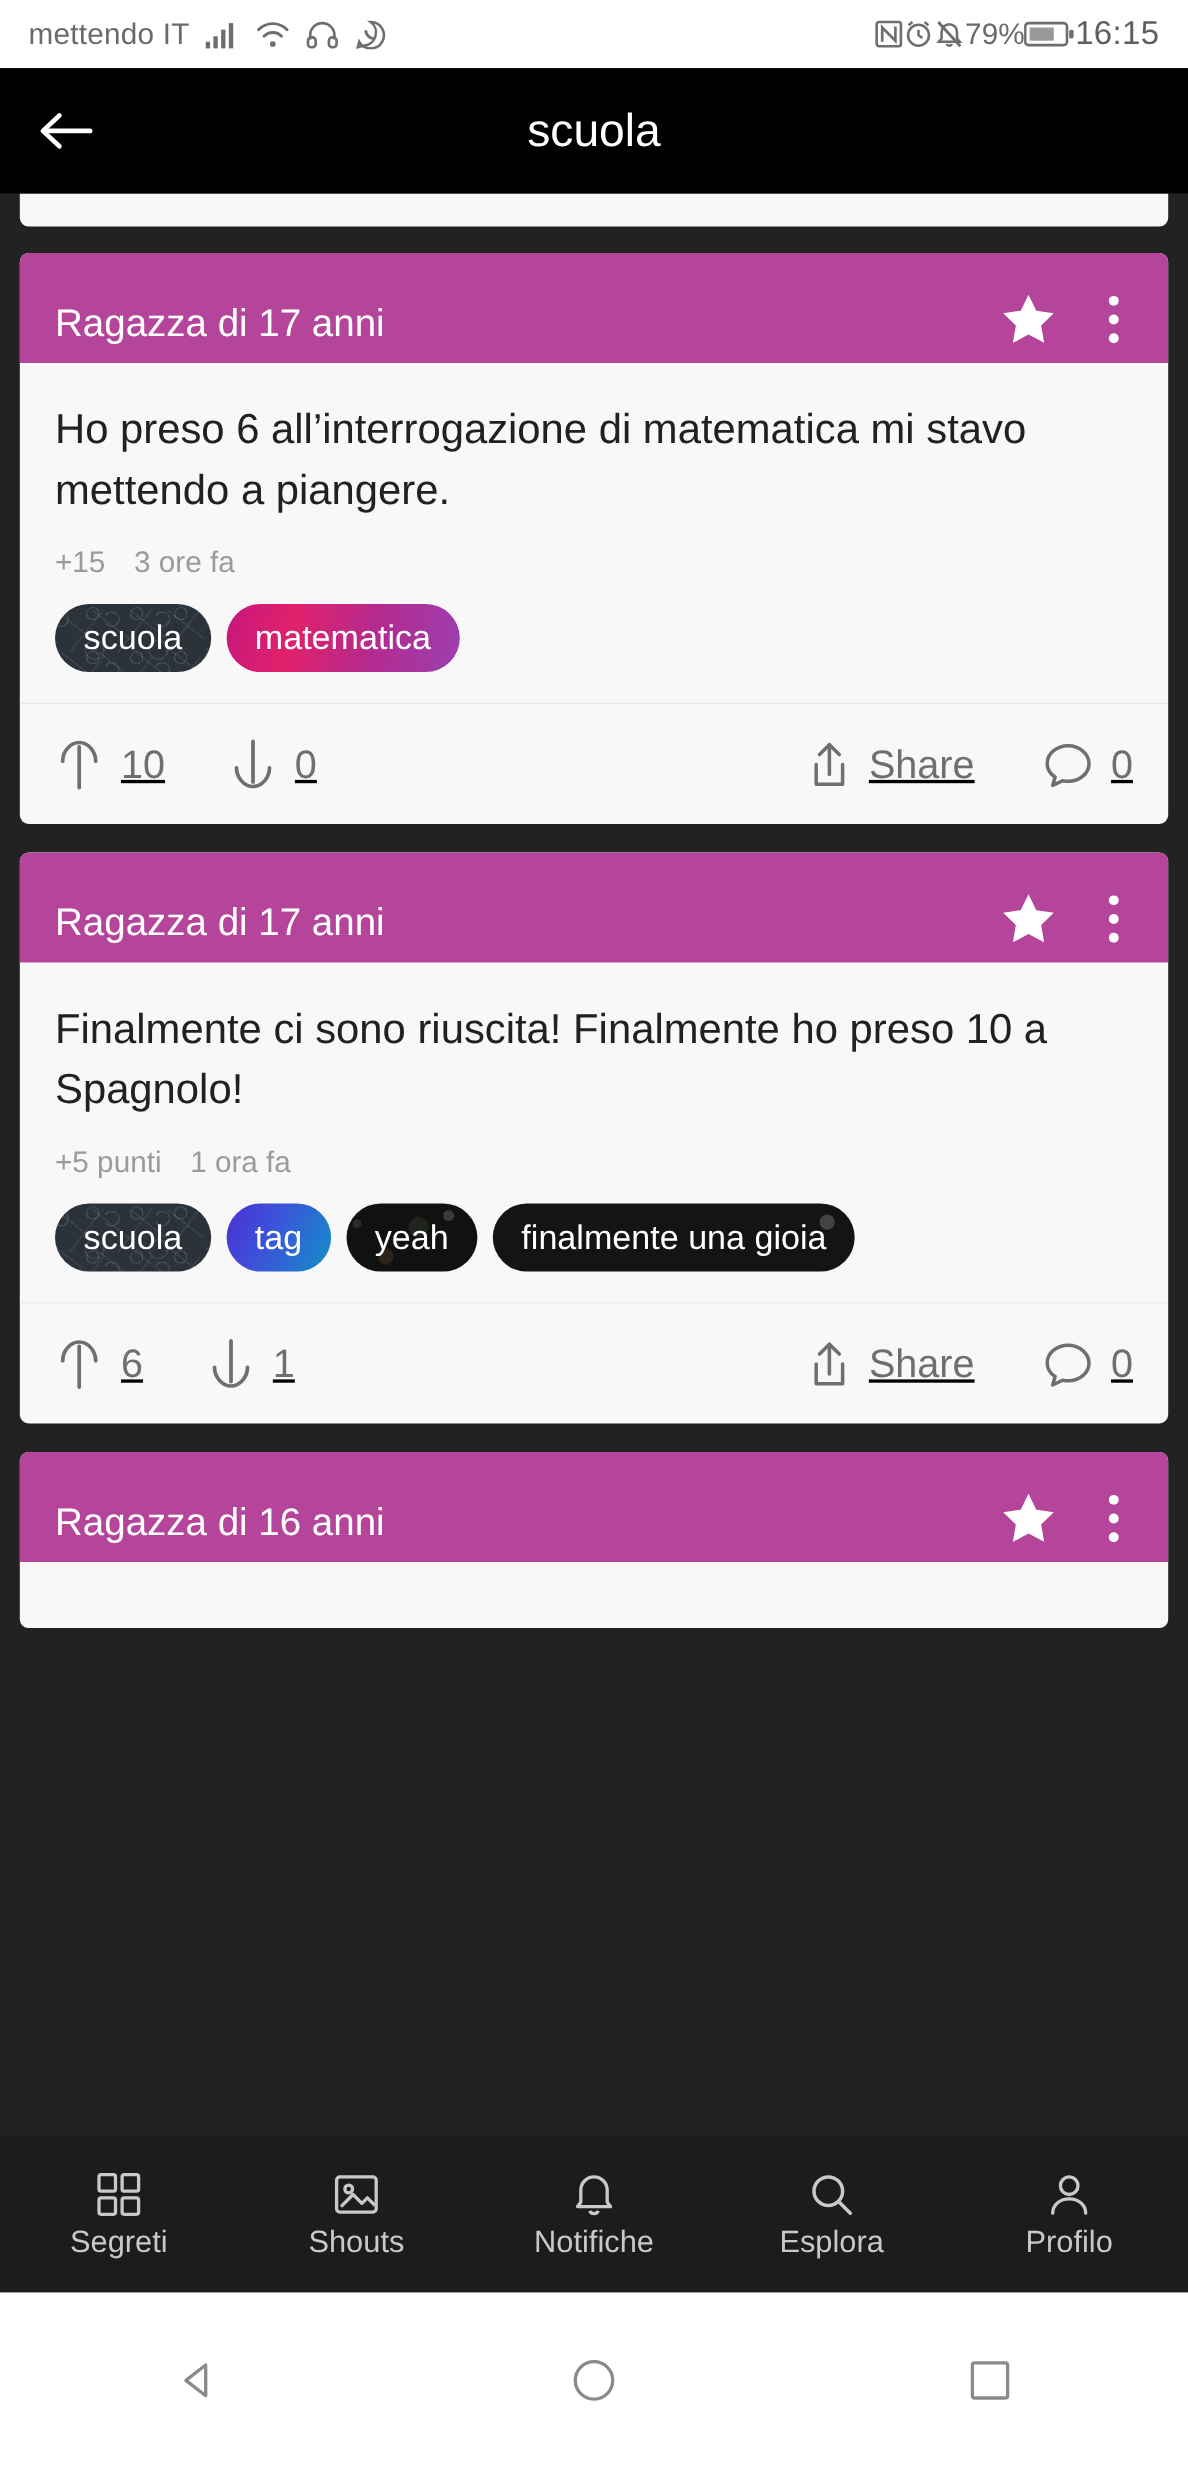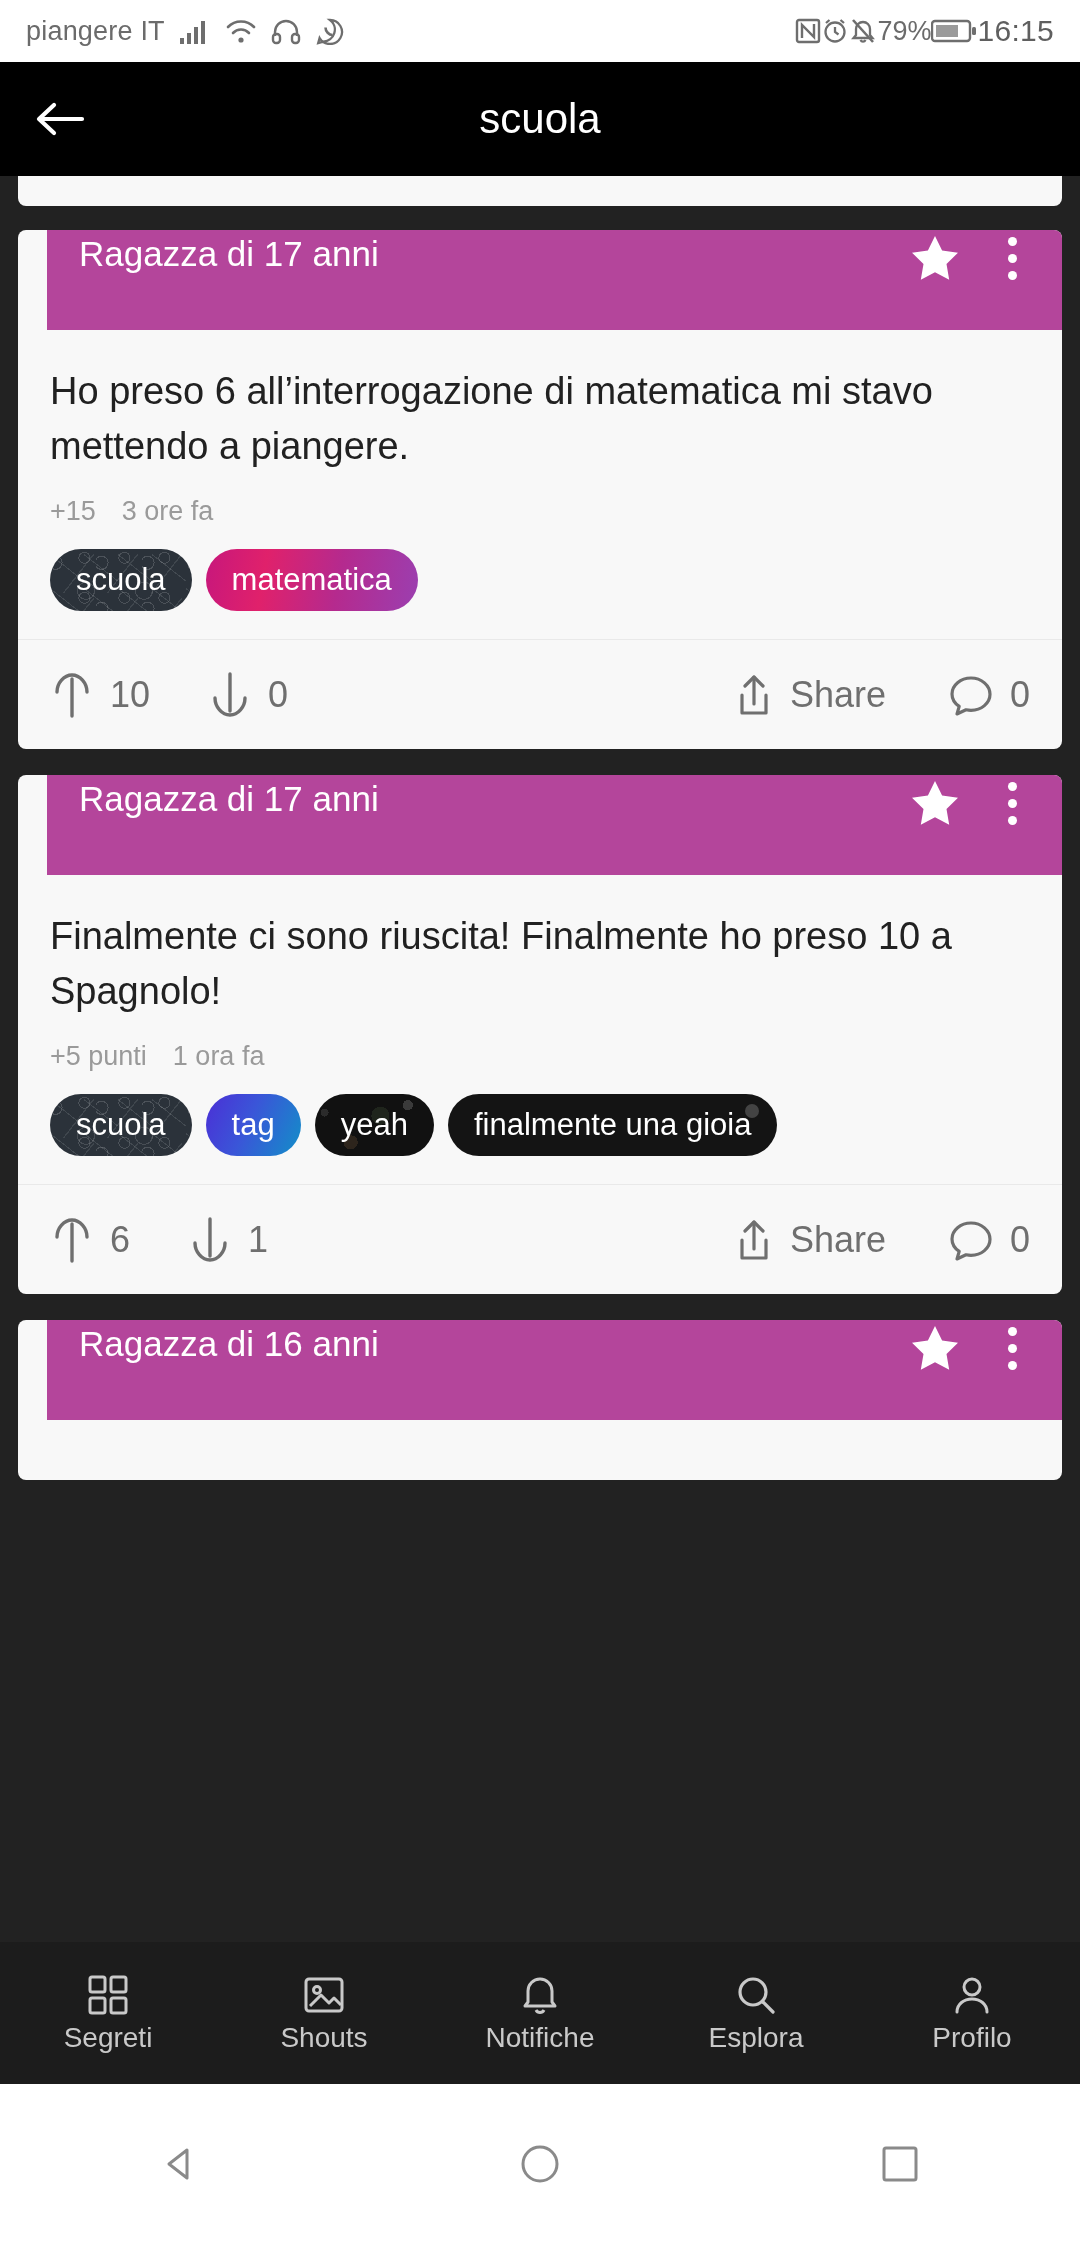--- a/index.html
+++ b/index.html
@@ -41,21 +41,21 @@
     background:#222222; padding:0 18px; overflow:hidden;
   }
   .card {
     background:#f8f8f8; border-radius:8px; overflow:hidden;
     margin-bottom:26px;
   }
   .card-partial { height:30px; border-radius:0 0 8px 8px; margin-bottom:24px; }
 
   .card-head {
     background:#b4459b; height:100px;
-    display:flex; align-items:flex-start; padding:4px 32px;margin-left:29px;
+    display:flex; align-items:flex-end; padding:16px 32px;
   }
   .card-head-title { color:#ffffff; font-size:35px; font-weight:400; flex:1; }
   .head-actions { display:flex; align-items:center; gap:34px; }
   .star-btn, .dots-btn { cursor:pointer; display:flex; align-items:center; justify-content:center; }
   .dots-btn { width:36px; flex-direction:column; gap:8px; }
   .dot { width:9px; height:9px; border-radius:50%; background:#fff; }
 
   .card-body { padding:34px 32px 0 32px; }
   .post-text {
     font-size:38px; line-height:1.45; color:#212121; font-weight:400;
@@ -98,21 +98,21 @@
       radial-gradient(circle at 8% 30%, rgba(255,255,255,.22) 0 4px, transparent 4px);
   }
   .tag-plain-dark { background:#141414; }
   .tag-plain-dark::after {
     content:""; position:absolute; right:18px; top:10px; width:14px; height:14px;
     border-radius:50%; background:rgba(255,255,255,.20); z-index:1;
   }
 
   .card-actions {
     border-top:1px solid #e9e9e9; height:110px;
-    display:flex; align-items:center; padding:0 32px;
+    display:flex; align-items:center; padding:0 32px;text-decoration:underline;
   }
   .act { display:flex; align-items:center; gap:16px; cursor:pointer; }
   .act-count { font-size:36px; color:#6f6f6f; }
   .act-label { font-size:36px; color:#6f6f6f; }
   .act-gap { width:58px; }
   .act-spacer { flex:1; }
   .act-share { margin-right:62px; }
   .navbar {
     position:absolute; left:0; right:0; bottom:160px; height:142px;
     background:#1c1c1c; display:flex; align-items:center;
@@ -130,21 +130,21 @@
   }
   .sysbtn { cursor:pointer; display:flex; align-items:center; justify-content:center; width:180px; }
 </style>
 </head>
 <body>
 
 <div id="screen">
 
   <div class="statusbar">
     <div class="sb-left">
-      <span class="sb-carrier">piangere IT</span>
+      <span class="sb-carrier">mettendo IT</span>
       <span class="ico">
         <svg width="32" height="28" viewBox="0 0 32 28">
             <g fill="#6e6e6e">
           <rect x="1" y="21" width="4" height="6"></rect>
               <rect x="8" y="16" width="4" height="11"></rect>
           <rect x="15" y="10" width="4" height="17"></rect>
               <rect x="22" y="4" width="4" height="23"></rect>
         </g>
           </svg>
       </span>

